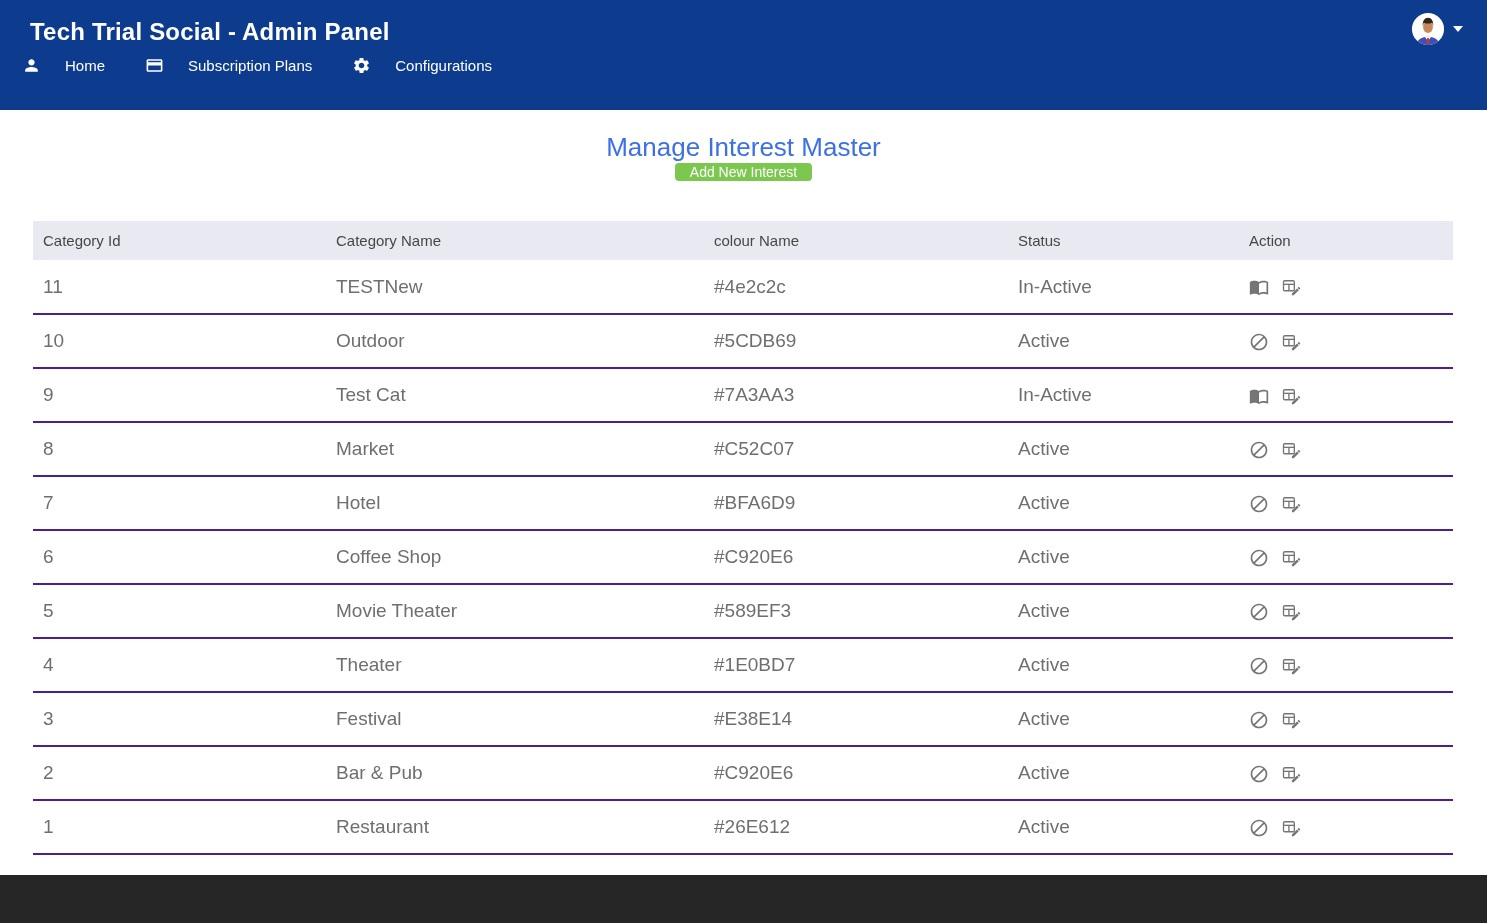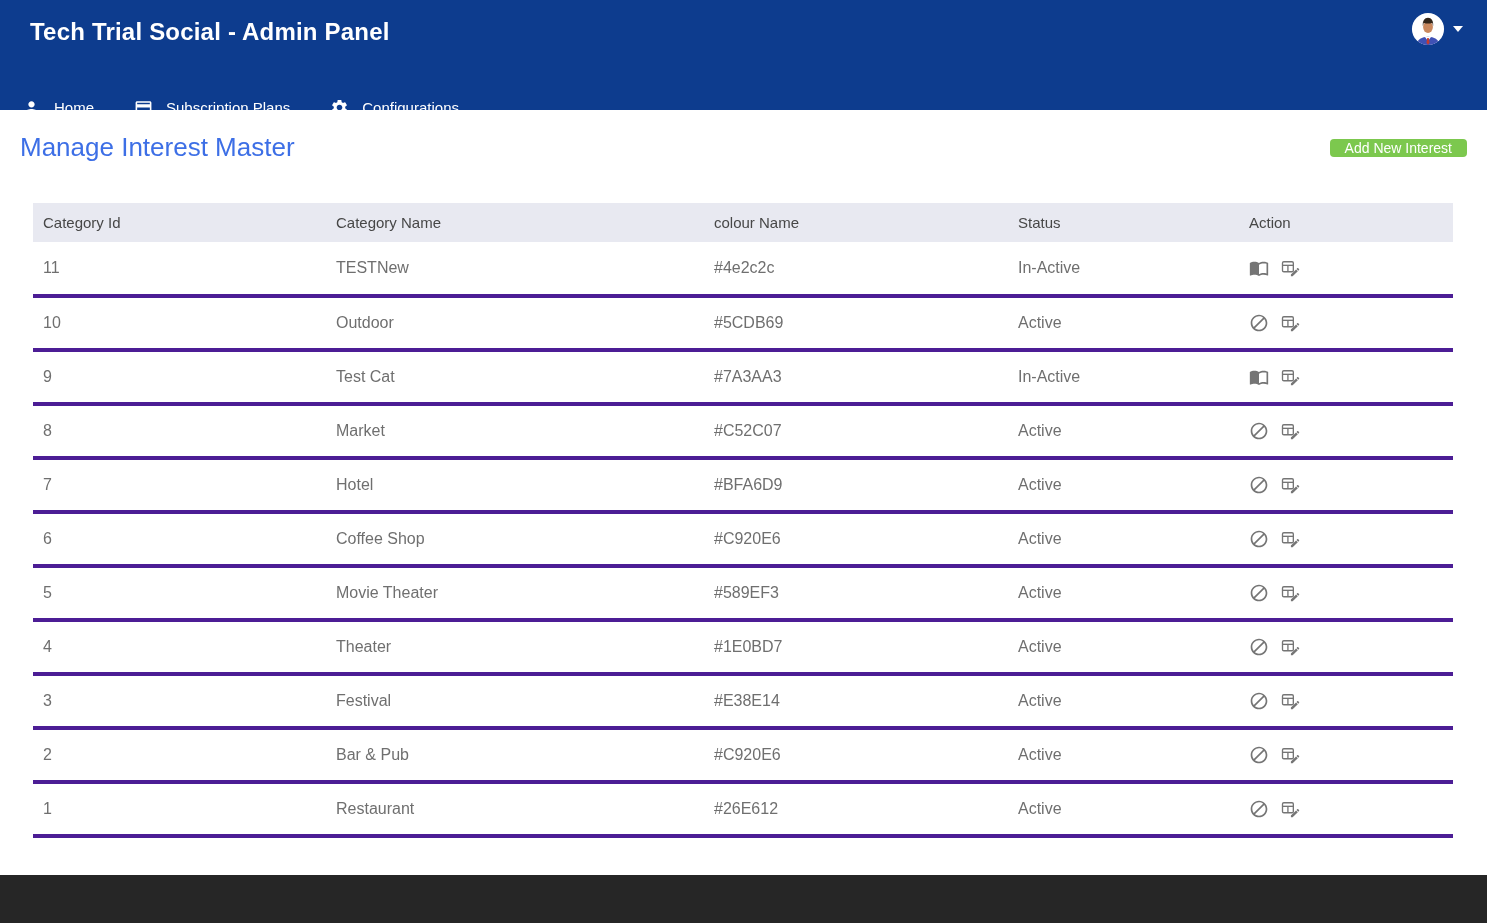--- a/index.html
+++ b/index.html
@@ -38,35 +38,35 @@
     display:inline-block;
   }
   .nav-row {
     display:flex;
     align-items:center;
     padding:10px 0 0 22px;
   }
   .nav-item {
     display:flex;
     align-items:center;
-    gap:13px;
+    gap:24px;
     color:#ffffff;
     font-size:15px;
     font-weight:500;
     margin-right:40px;
     cursor:pointer;
-    margin-top:42px;
   }
   .nav-item svg { width:19px; height:19px; fill:#ffffff; display:block; }
   
   .page-bar {
     display:flex;
     justify-content:space-between;
     align-items:center;
     padding:22px 20px 0 20px;
+    flex-direction:column;
   }
   .page-title {
     color: var(--page-title, #3d6fe6);
     font-size:26px;
     font-weight:500;
   }
   .add-btn {
     background: var(--button-bg, #7cc84e);
     color:#ffffff;
     font-family:"Liberation Sans", sans-serif;
@@ -82,25 +82,25 @@
   col.c1{width:293px;} col.c2{width:378px;} col.c3{width:304px;} col.c4{width:231px;} col.c5{width:auto;}
   thead th {
     background: var(--table-header-bg, #e8e9f1);
     text-align:left;
     font-size:15px;
     font-weight:normal;
     color:#474747;
     padding:11px 10px;
   }
   tbody td {
-    font-size:16px;
+    font-size:19px;
     color: var(--row-text, #6f6f6f);
     padding:0 10px;
     height:54px;
-    border-bottom:4px solid #4c1d95;
+    border-bottom:2px solid #4c1d95;
     background:#fff;
   }
   .icon-btn {
     display:inline-block;
     width:20px; height:20px;
     margin-right:7px;
     color: var(--icon-gray, #757575);
     cursor:pointer;
     vertical-align:middle;
   }

